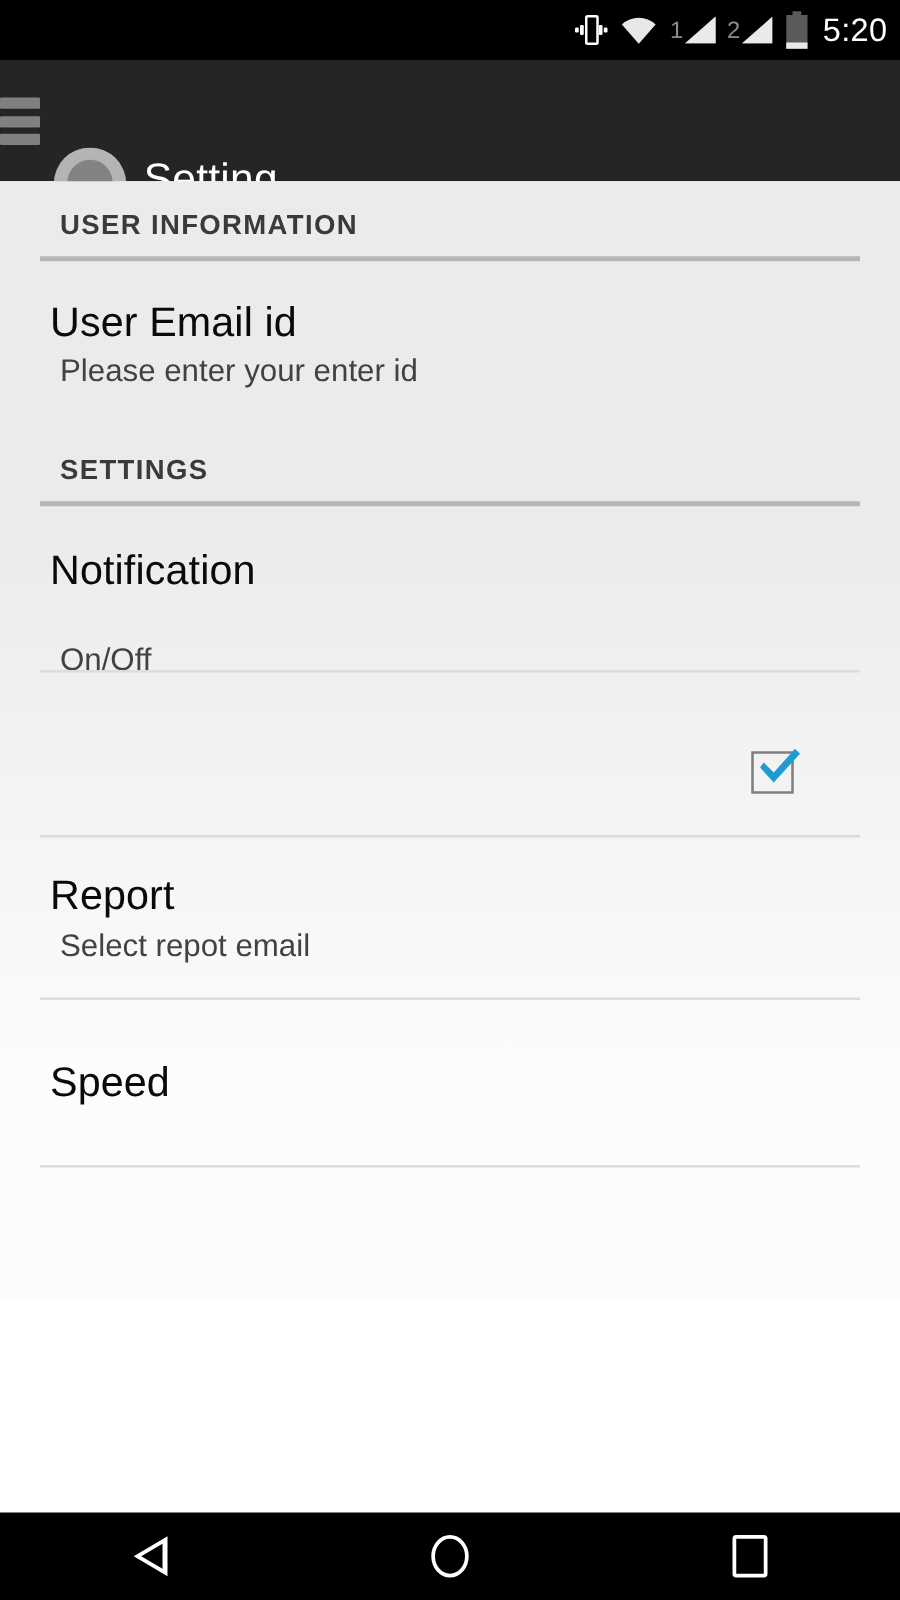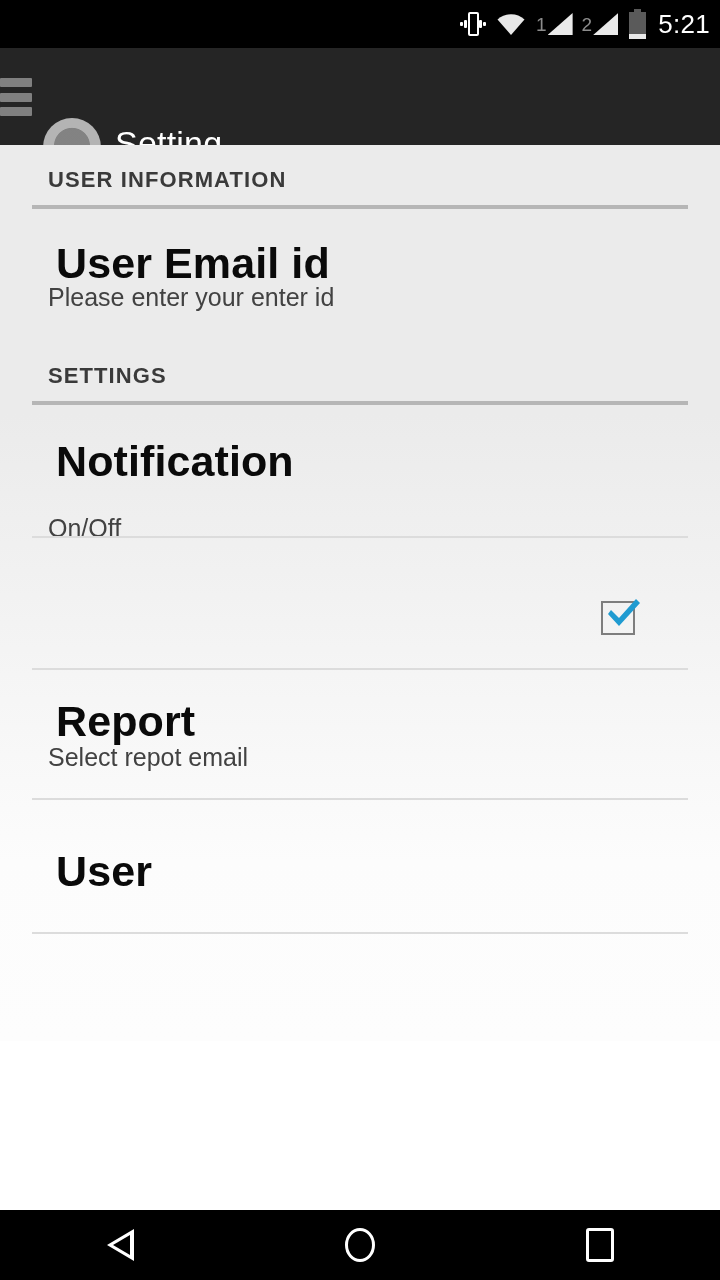--- a/index.html
+++ b/index.html
@@ -122,22 +122,22 @@
     position:absolute; left:32px; width:656px; height:4px;
     background:#b6b6b6;
   }
   .row-rule {
     position:absolute; left:32px; width:656px; height:2px;
     background:#dcdcdc;
   }
 
   .row { position:absolute; left:0; width:720px; }
   .row-title {
-    position:absolute; left:56px;
-    font-size:43px; color:#0a0a0a; font-weight:700;
+    position:absolute; left:40px;
+    font-size:33px; color:#0a0a0a; font-weight:400;
     letter-spacing:0.1px;
   }
   .row-sub {
     position:absolute; left:48px;
     font-size:25px; color:#424242; font-weight:400;
   }
 
   
   #notif-checkbox {
     position:absolute; left:601px; top:453px;
@@ -220,21 +220,21 @@
       <span class="sig-tri"></span>
     </div>
 
     <div class="batt-wrap">
       <div class="batt-cap"></div>
       <div class="batt-body">
           <div class="batt-fill"></div>
         </div>
     </div>
 
-    <div id="clock">5:21</div>
+    <div id="clock">5:20</div>
   </div>
 
   <div id="action-bar">
     <div id="hamburger">
       <span></span>
         <span></span>
         <span></span>
     </div>
     <div id="avatar"></div>
     <div id="app-title">Setting</div>
@@ -271,21 +271,21 @@
     <div class="row-rule" style="top:523px;"></div>
 
     <div class="row" style="top:548px; height:105px;">
       <div class="row-title" style="top:4px;">Report</div>
       <div class="row-sub" style="top:50px;">Select repot email</div>
     </div>
 
     <div class="row-rule" style="top:653px;"></div>
 
     <div class="row" style="top:698px; height:90px;">
-      <div class="row-title" style="top:4px;">User</div>
+      <div class="row-title" style="top:4px;">Speed</div>
     </div>
 
     <div class="row-rule" style="top:787px;"></div>
 
   </div>
 
   <div id="nav-bar">
     <div class="nav-btn">
       <div class="nav-back"></div>
     </div>

